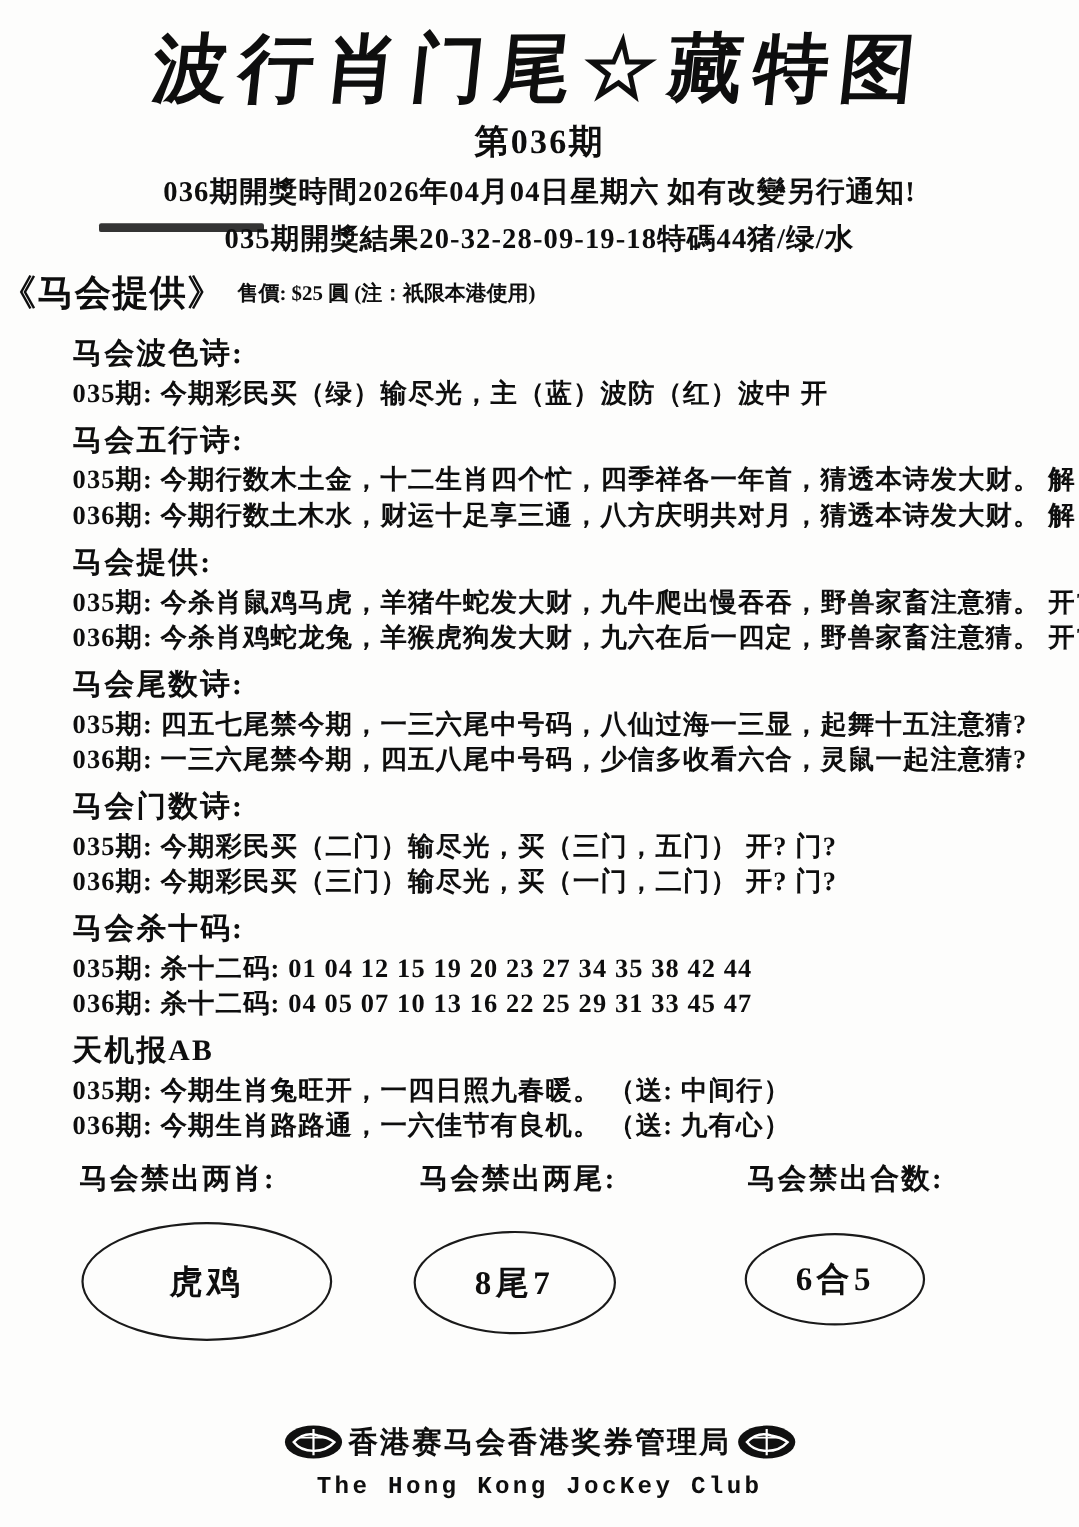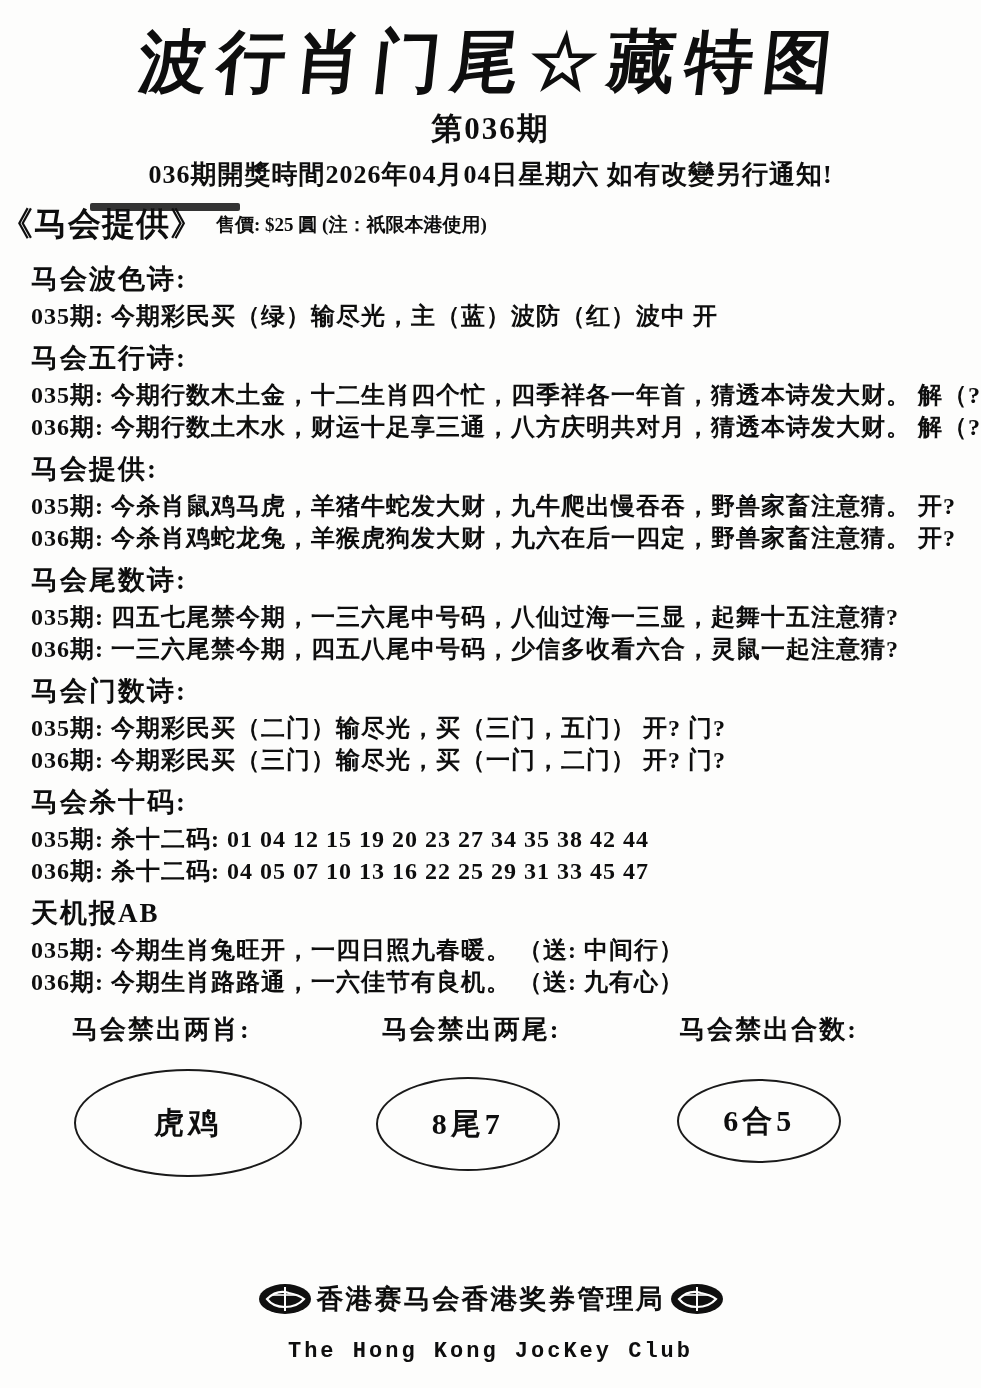--- a/index.html
+++ b/index.html
@@ -46,21 +46,21 @@
     font-size: 33px;
     font-weight: 900;
     letter-spacing: 1px;
   }
   .provider-note {
     font-size: 19px;
     font-weight: 900;
     margin-left: 8px;
     vertical-align: 4px;
   }
-  .sections { padding: 6px 58px 0 31px; }
+  .sections { padding: 6px 58px 0 66px; }
   .sec-heading {
     font-size: 27px;
     font-weight: 900;
     margin-top: 8px;
     margin-bottom: 3px;
     letter-spacing: 2px;
   }
   .sec-line {
     font-size: 24px;
     font-weight: 700;
@@ -114,21 +114,21 @@
     justify-content: center;
     gap: 4px;
   }
   .footer-org-cn {
     font-size: 27px;
     font-weight: 900;
     letter-spacing: 2px;
   }
   .logo { width: 56px; height: 36px; }
   .footer-en {
-    margin-top: 22px;
+    margin-top: 10px;
     font-family: "Liberation Mono", "DejaVu Sans Mono", monospace;
     font-size: 22px;
     font-weight: 700;
     letter-spacing: 3px;
   }
   .smudge {
     position: absolute;
     left: 90px; top: 203px;
     width: 150px; height: 8px;
     background: #111;
@@ -140,20 +140,21 @@
 <body>
 
 <div class="page">
 
   <div class="smudge"></div>
 
   <h1 class="title">波行肖门尾☆藏特图</h1>
   <div class="issue">第036期</div>
 
   <div class="hdr">036期開獎時間2026年04月04日星期六 如有改變另行通知!</div>
+  <div class="hdr">035期開獎結果20-32-28-09-19-18特碼44猪/绿/水</div>
 
   <div class="provider-row">
     <span class="provider-name">《马会提供》</span>
     <span class="provider-note">售價: $25 圓 (注：祇限本港使用)</span>
   </div>
 
   <div class="sections">
 
     <div>
       <div class="sec-heading">马会波色诗:</div>

